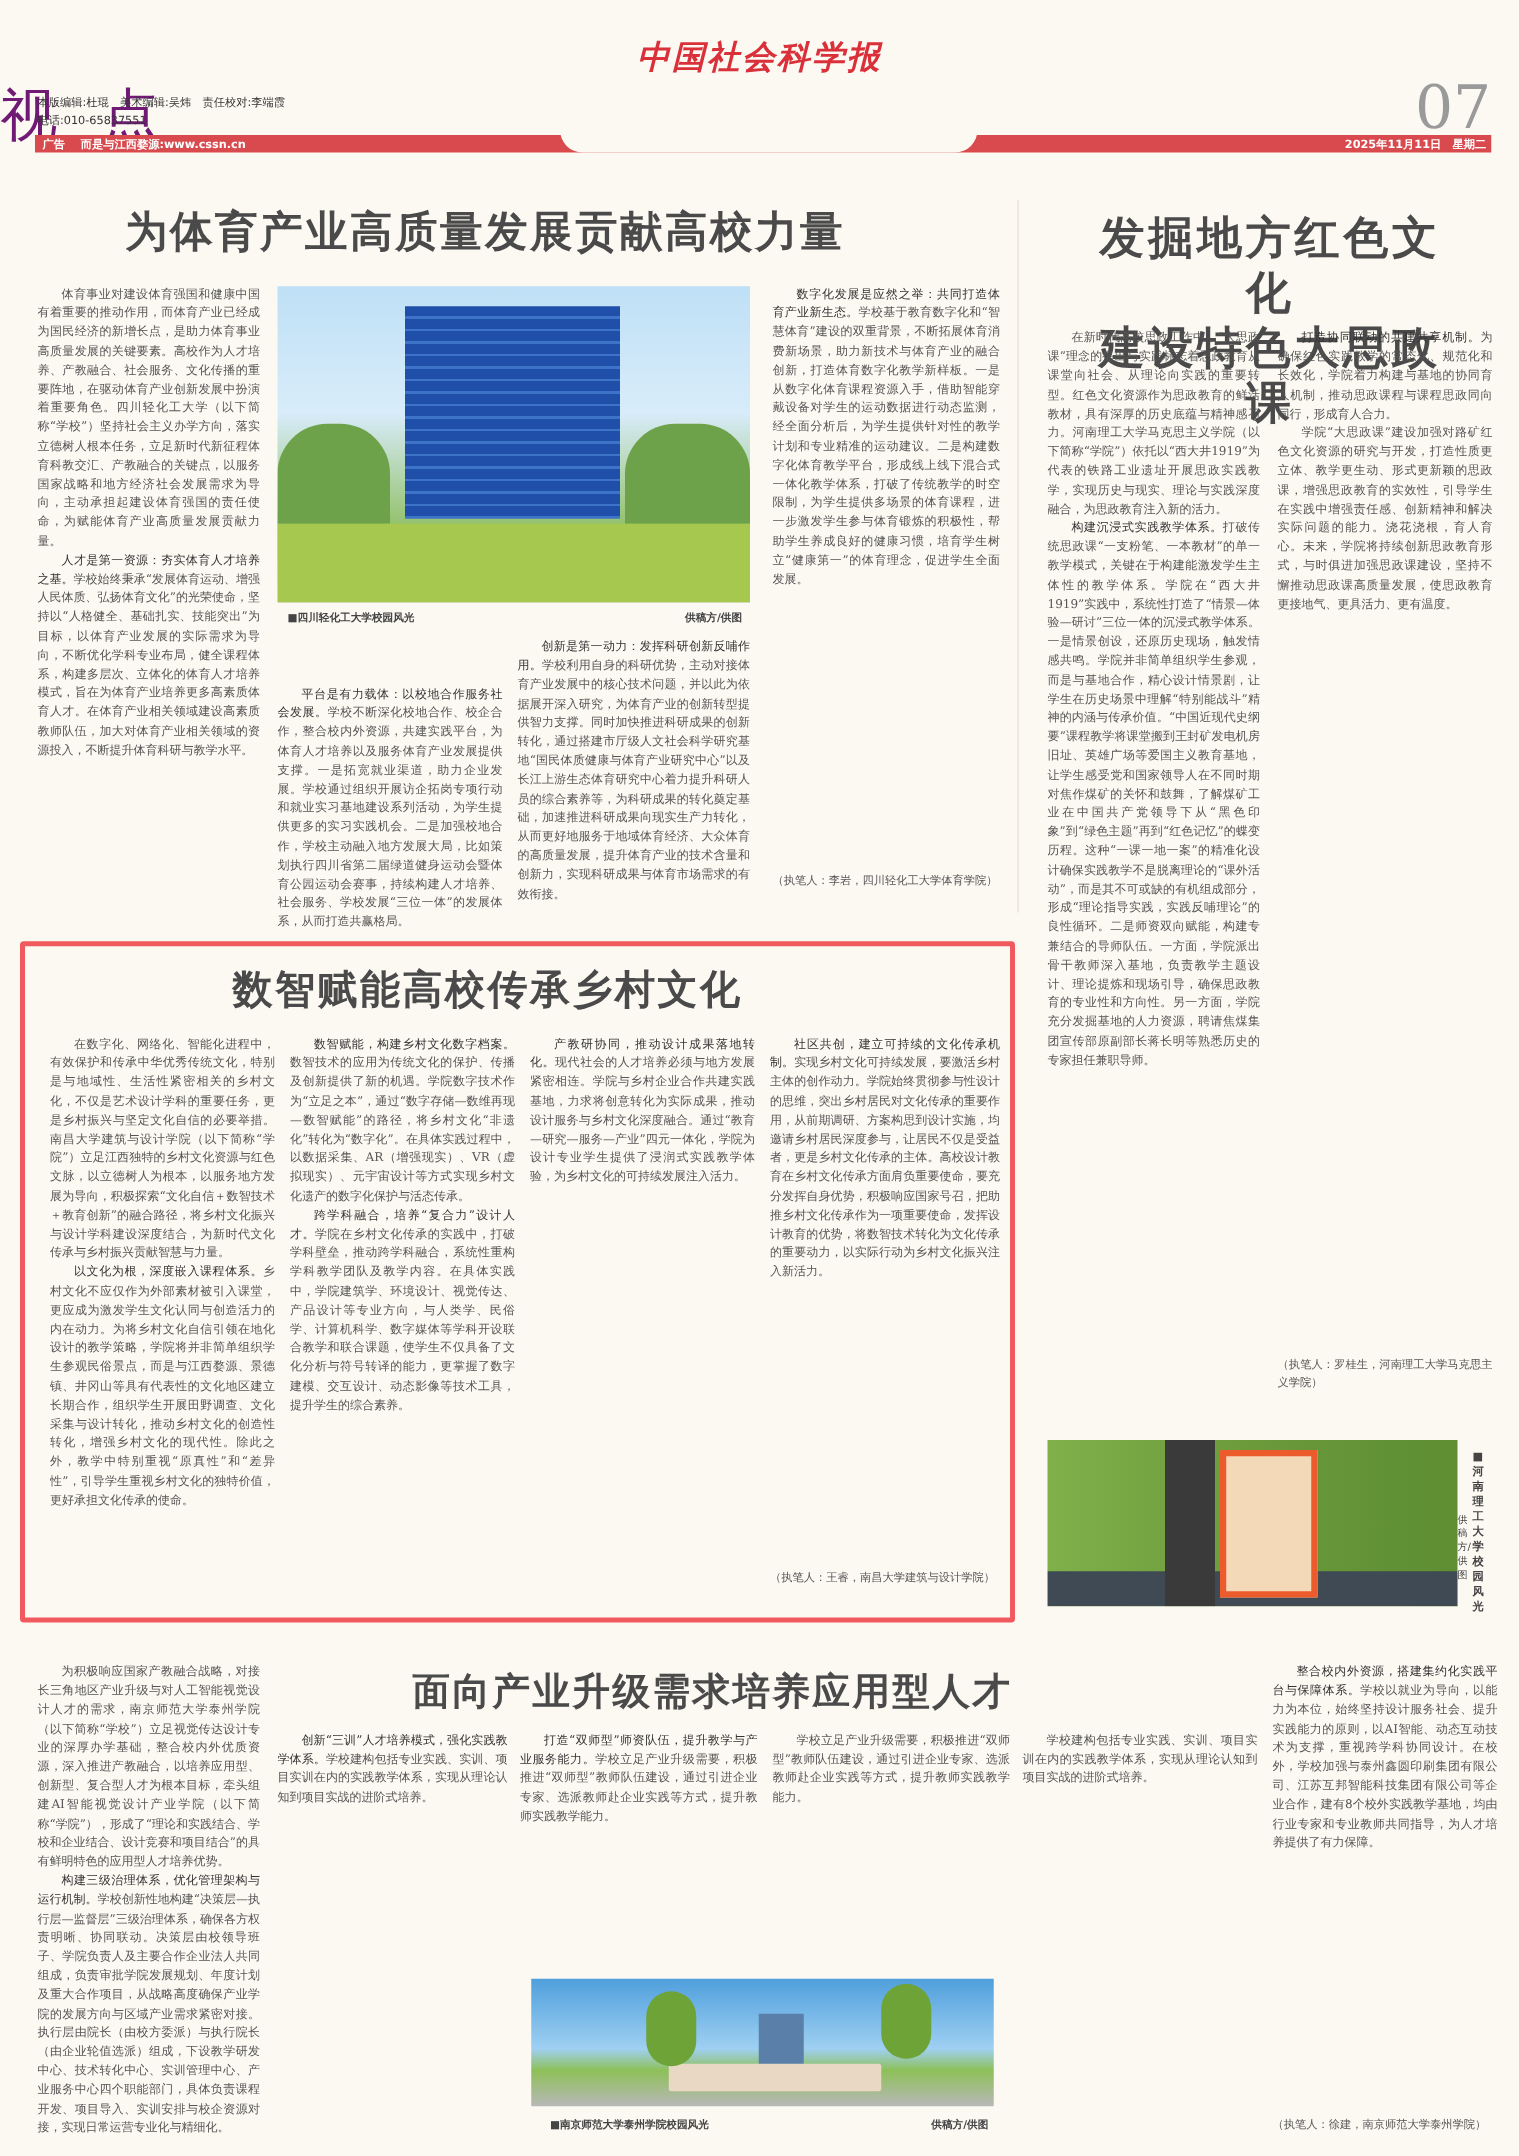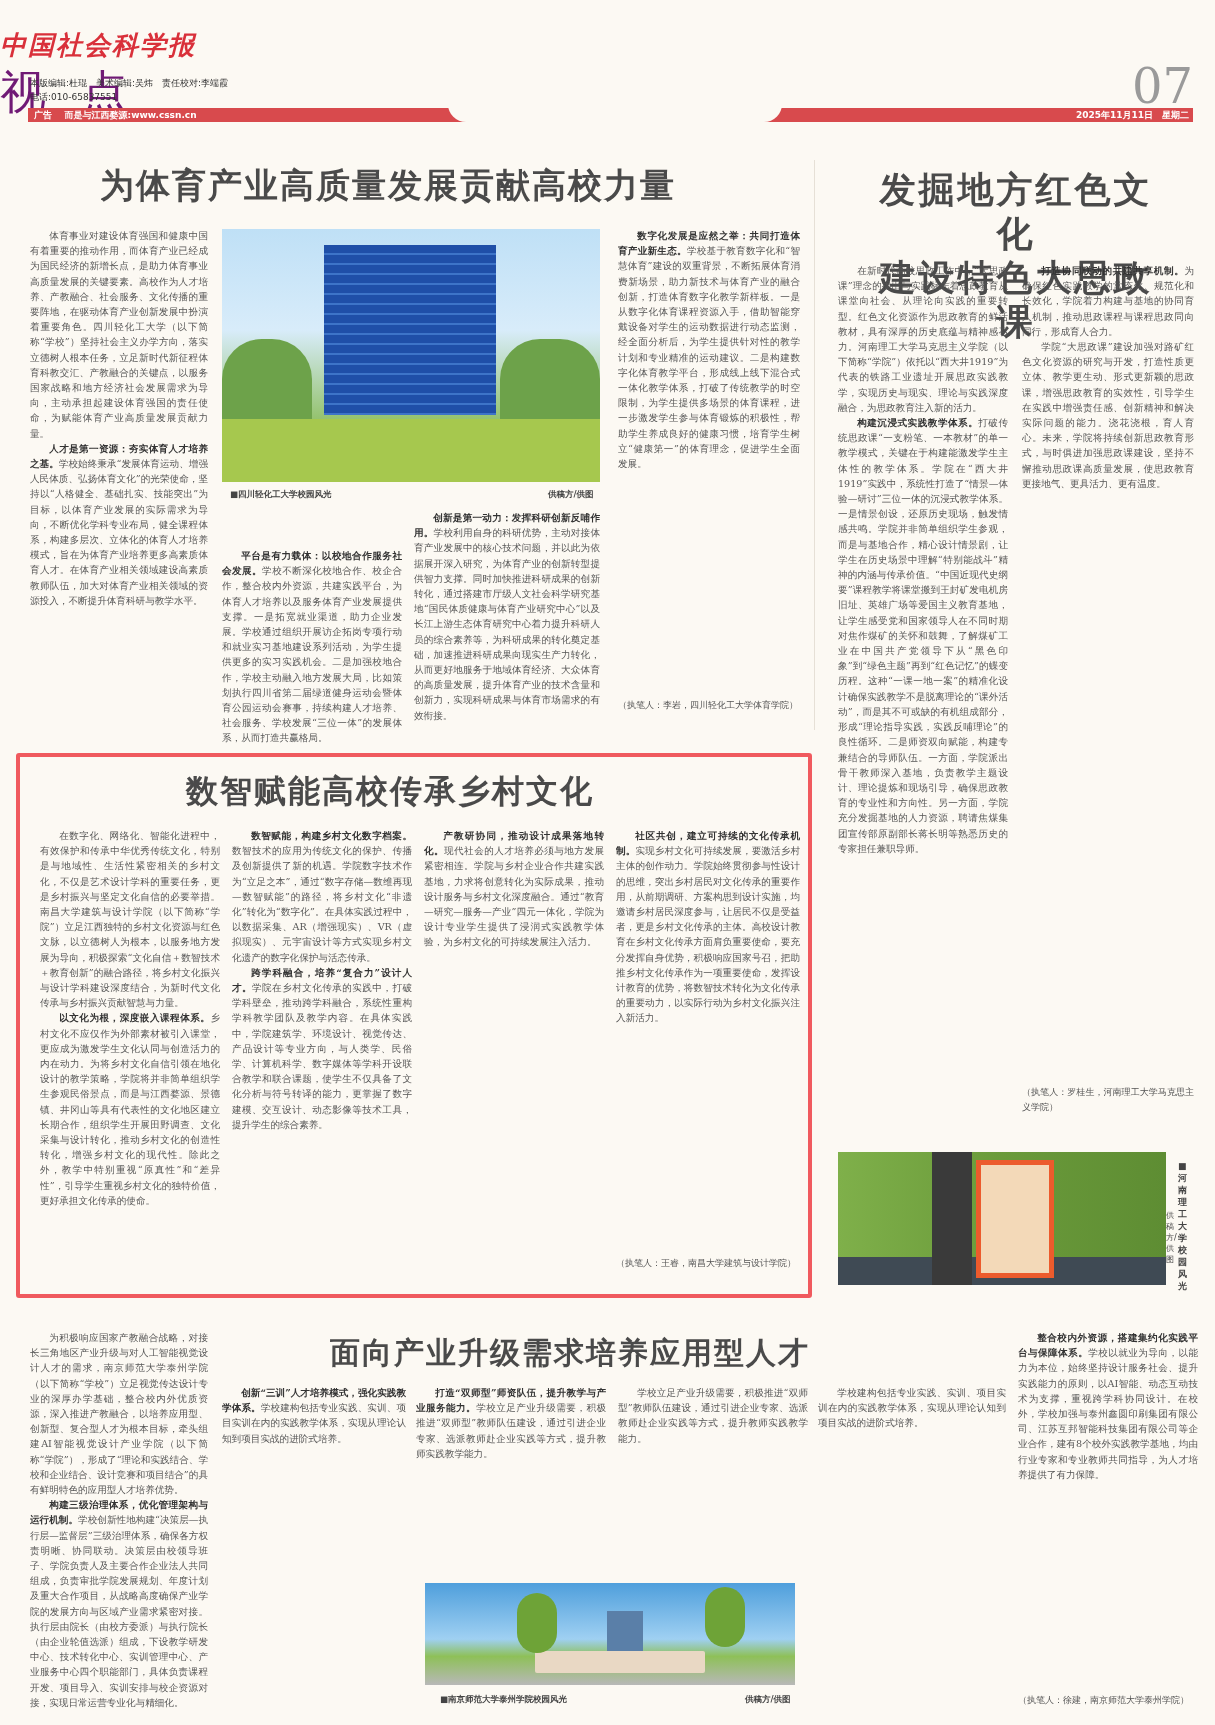--- a/index.html
+++ b/index.html
@@ -1,29 +1,29 @@
 <!DOCTYPE html>
 <html><head>
 <meta charset="utf-8">
 <style>
 *{box-sizing:border-box;margin:0;padding:0}
 body{width:1215px;height:1725px;background:#fcf9f3;font-family:"DejaVu Serif",serif;color:#3a3a3a;position:relative;overflow:hidden}
 .abs{position:absolute}
-.masthead-logo{left:0;width:1215px;top:28px;font-family:"DejaVu Serif",serif;font-size:26px;color:#d9303a;letter-spacing:2px;font-style:italic;font-weight:bold}
+.masthead-logo{left:0;width:1215px;top:28px;text-align:center;font-family:"DejaVu Serif",serif;font-size:26px;color:#d9303a;letter-spacing:2px;font-style:italic;font-weight:bold}
 .section-name{left:0;width:1005px;top:62px;text-align:left;font-size:46px;color:#701a75;letter-spacing:36px;font-family:"DejaVu Serif",serif}
 .credits{left:30px;top:76px;font-size:9px;color:#333;font-family:"DejaVu Sans",sans-serif;line-height:14px}
 .pagenum{right:22px;top:58px;font-size:48px;color:#9a9a9a;font-family:"DejaVu Serif",serif;font-weight:normal}
 .redbar{left:28px;right:22px;top:108px;height:14px;background:#d84a4d}
 .redbar-notch{left:448px;width:334px;top:98px;height:24px;background:#fcf9f3;border-radius:0 0 18px 18px}
 .bar-left{left:34px;top:109px;font-size:9px;color:#fff;font-weight:bold;font-family:"DejaVu Sans",sans-serif}
 .bar-right{right:26px;top:109px;font-size:9px;color:#fff;font-weight:bold;font-family:"DejaVu Sans",sans-serif}
 .headline{font-family:Liberation Sans, sans-serif;font-weight:bold;color:#4a4a4a}
 .col{position:absolute;font-size:9.6px;line-height:15.2px;text-align:justify;color:#555;overflow:hidden}
 .col p{text-indent:2em}
-.col .lead{font-weight:bold;color:#333}
+.col .lead{font-weight:normal;color:#333}
 .photo{position:absolute;overflow:hidden}
 .caption{position:absolute;font-size:8.5px;font-family:"DejaVu Sans",sans-serif;color:#444;font-weight:bold}
 .redbox{left:16px;top:753px;width:796px;height:545px;border:4px solid #f05a5e;border-radius:3px}
 .vdivider{position:absolute;width:1px;background:#e6e0d6}
 </style>
 </head>
 <body>
 
 <div class="abs masthead-logo">中国社会科学报</div>
 <div class="abs section-name">视点</div>

